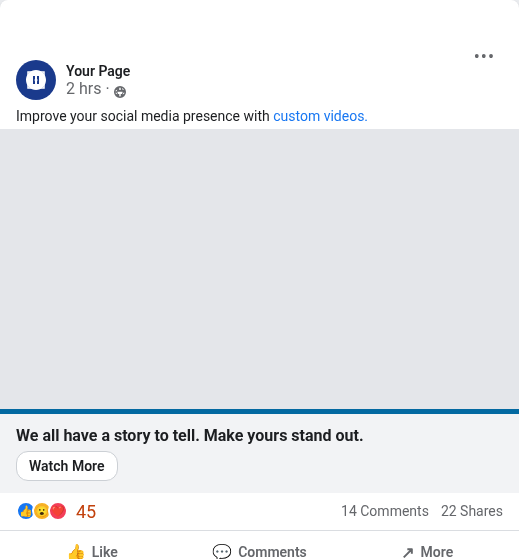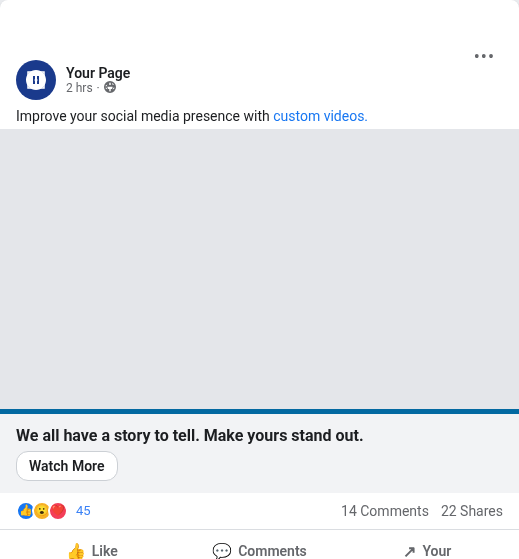--- a/index.html
+++ b/index.html
@@ -62,23 +62,23 @@
     }
 
     .page-name {
       font-weight: 600;
       font-size: 14px;
       color: #1c1e21;
     }
 
     .post-meta {
       display: flex;
-      align-items: flex-start;
+      align-items: flex-end;
       gap: 4px;
-      font-size: 12px;
+      font-size: 16px;
       color: #65676b;
     }
 
     .globe-icon {
       width: 12px;
       height: 12px;
     }
 
     .more-btn {
       background: none;
@@ -190,22 +190,22 @@
 
     .reaction-wow {
       background: #f7b125;
     }
 
     .reaction-heart {
       background: #f33e58;
     }
 
     .reaction-count {
-      font-size: 13px;
-      color: #3b82f6;
+      font-size: 18px;
+      color: #c2410c;
       margin-left: 4px;
     }
 
     .reactions-right {
       display: flex;
       align-items: center;
       gap: 12px;
       font-size: 14px;
       color: #65676b;
     }
@@ -308,17 +308,17 @@
     <button class="action-btn">
       <span class="action-icon">👍</span>
       <span>Like</span>
     </button>
     <button class="action-btn">
       <span class="action-icon">💬</span>
       <span>Comments</span>
     </button>
     <button class="action-btn">
       <span class="action-icon">↗</span>
-      <span>Your</span>
+      <span>More</span>
     </button>
   </div>
 
 </div>
 
 </body></html>

